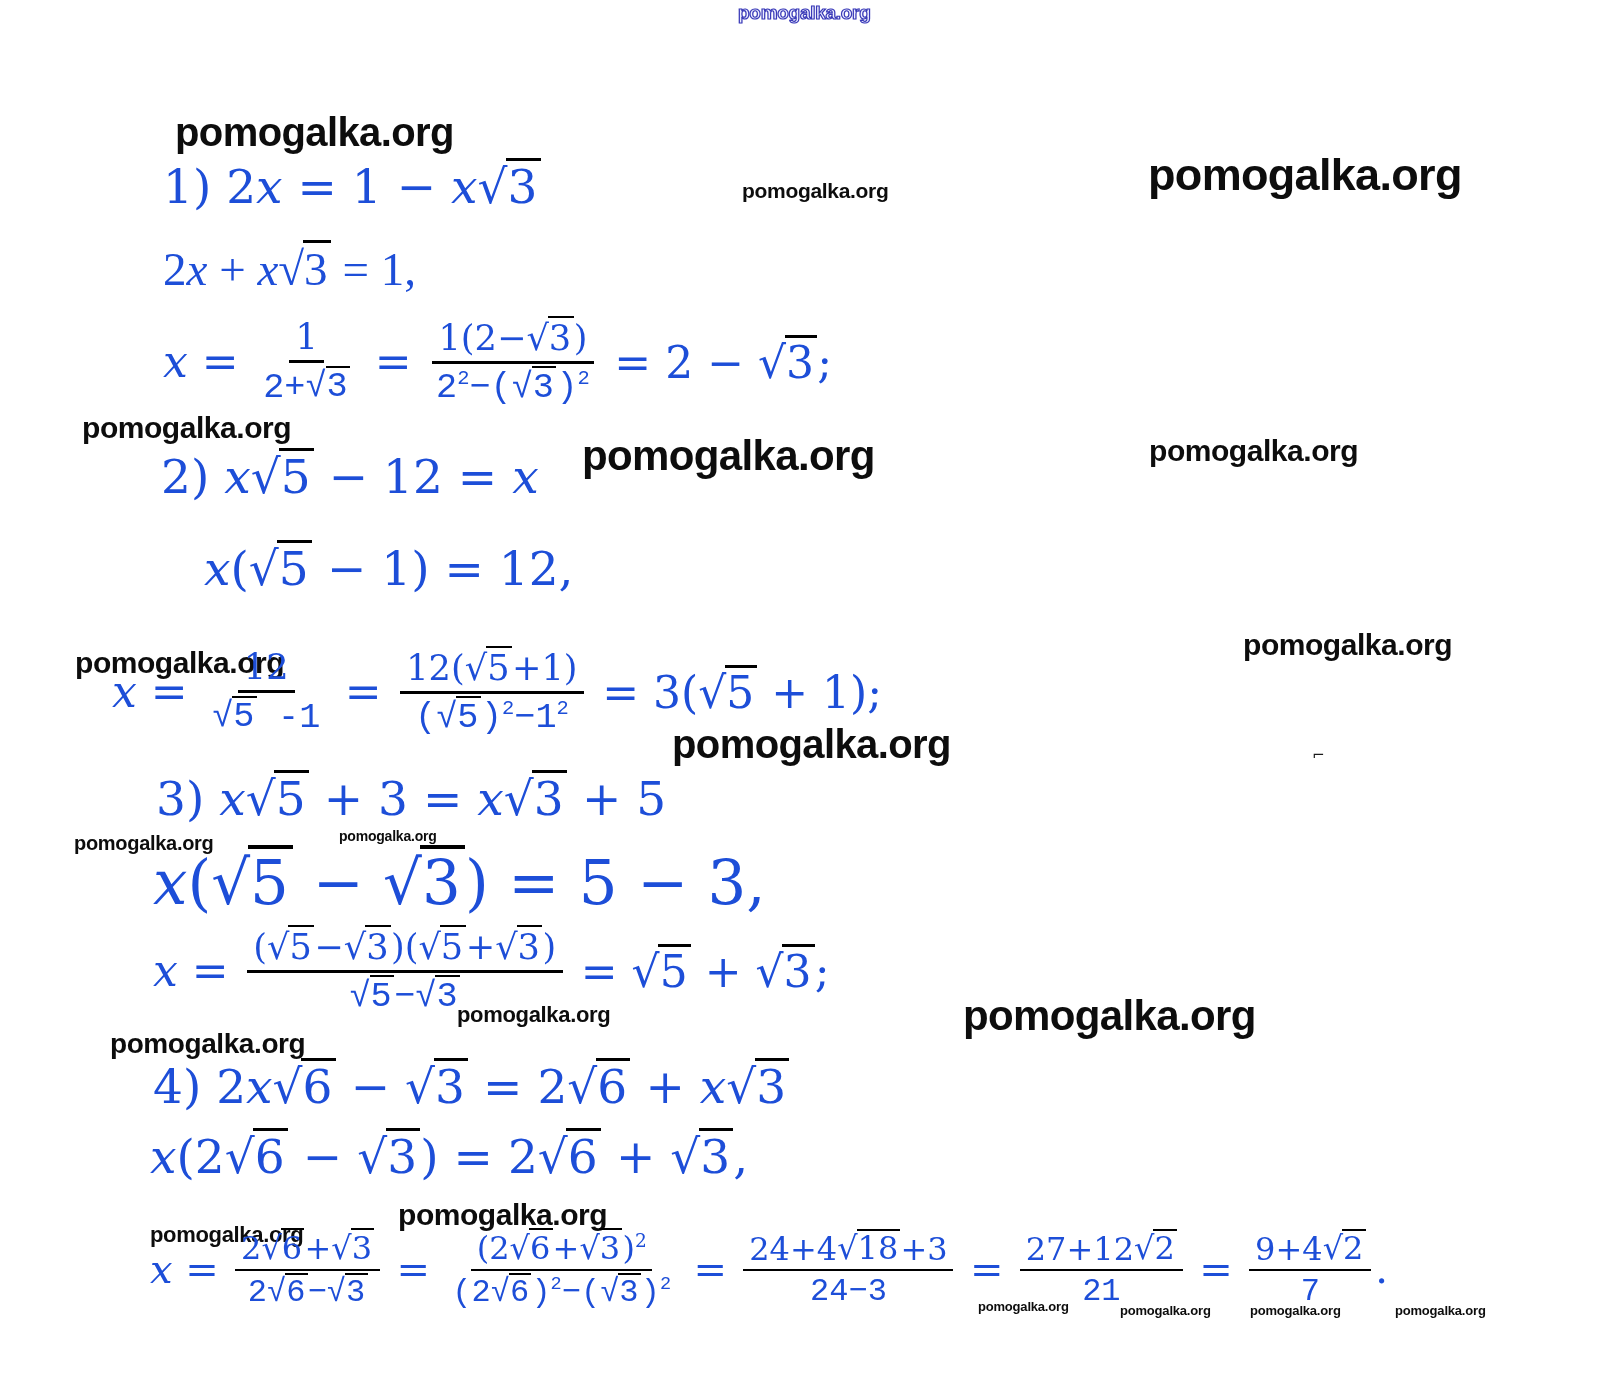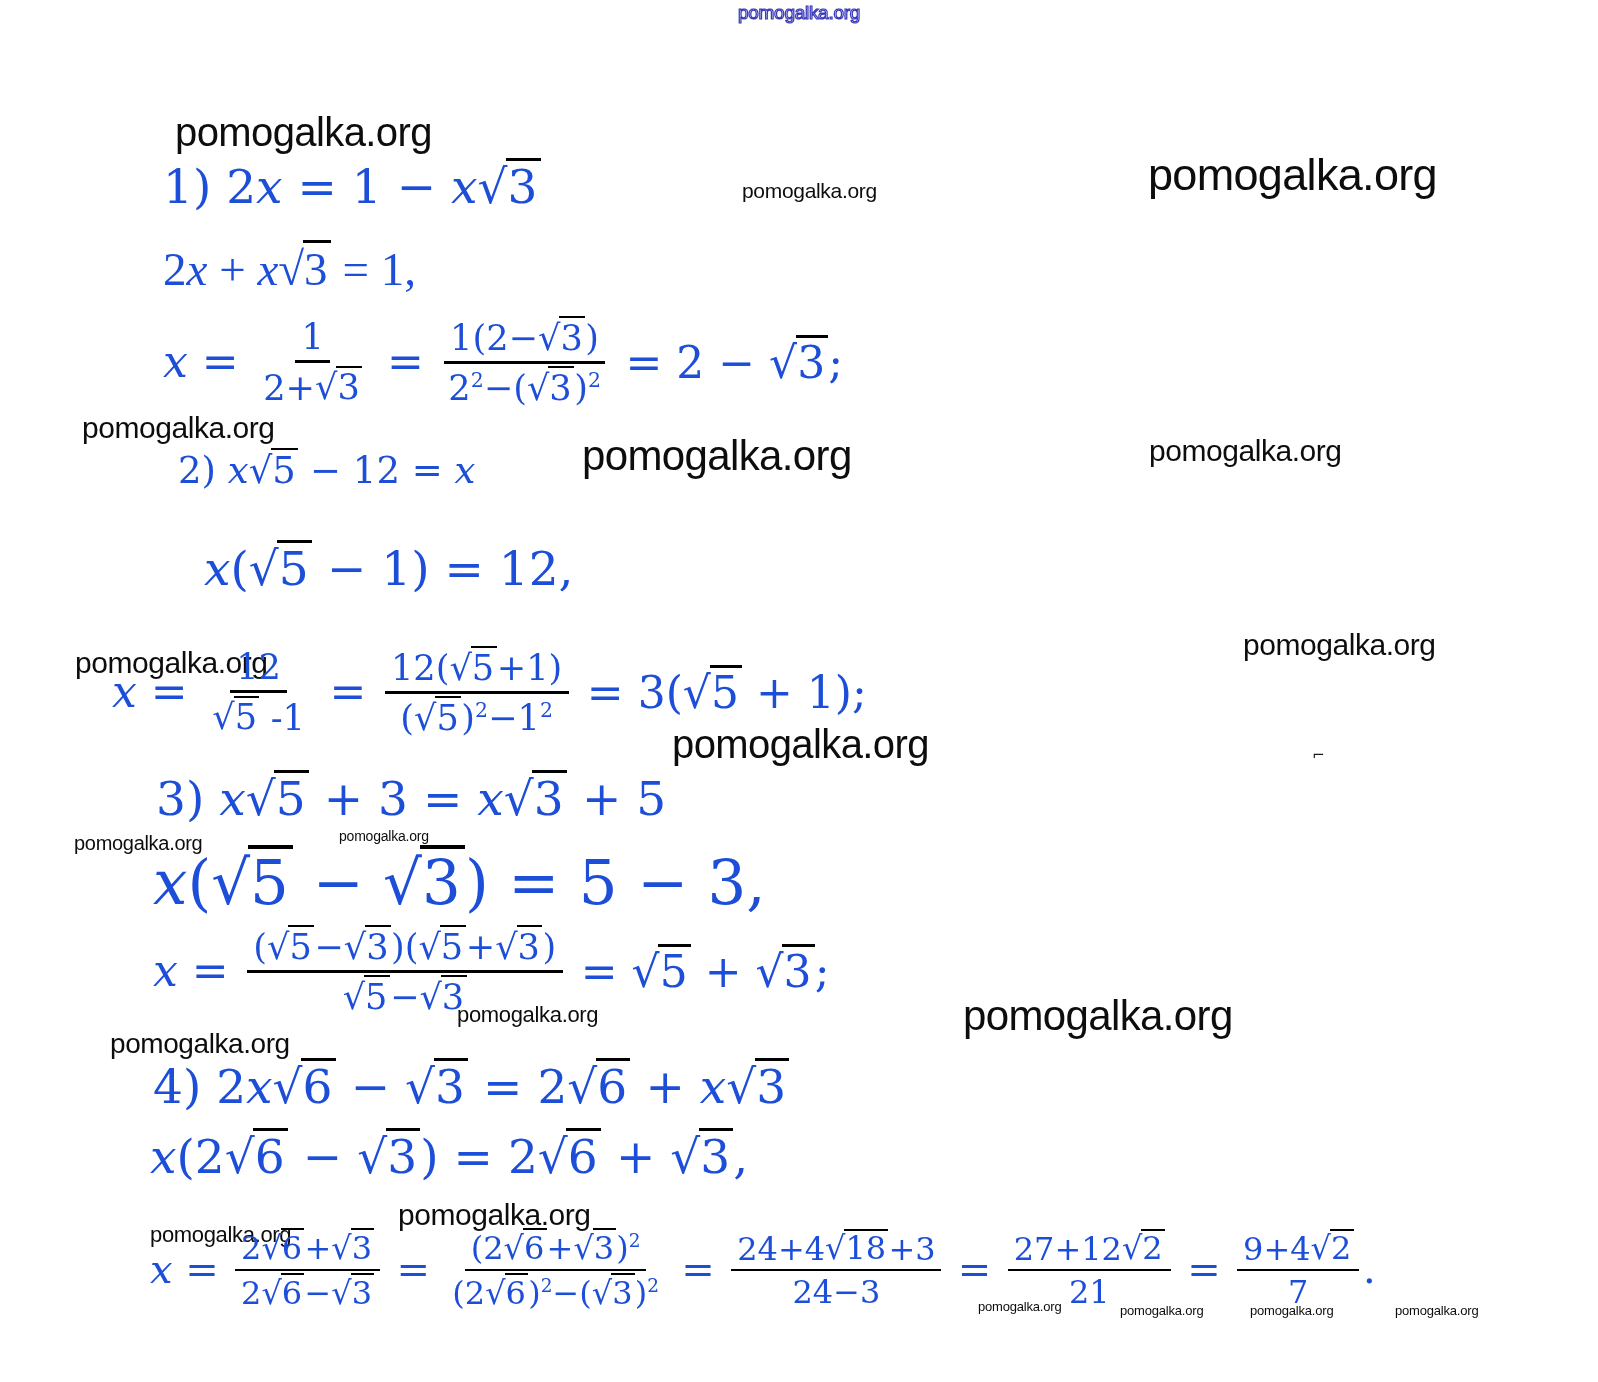--- a/index.html
+++ b/index.html
@@ -8,37 +8,37 @@
   .stage{position:absolute;left:0;top:0;width:1598px;height:1382px;background:#ffffff;}
 
   
   .pnum{position:absolute;left:18px;top:56px;border:6px solid #000;
         padding:1px 14px 5px 12px;
         font-family:"DejaVu Serif","Liberation Serif",serif;
         font-weight:800;font-size:51px;color:#000;line-height:1.05;}
 
   
   .wm{position:absolute;font-family:"Liberation Sans","DejaVu Sans",sans-serif;
-      font-weight:400;color:#0d0d0d;white-space:nowrap;letter-spacing:-0.015em;
+      font-weight:700;color:#0d0d0d;white-space:nowrap;letter-spacing:-0.015em;
       line-height:1;}
   .wm.blue{color:#eef0ff;-webkit-text-stroke:1.2px #3a3ab8;text-shadow:0 0 1px #3a3ab8;}
 
   
   .eq{position:absolute;display:flex;align-items:center;column-gap:0;
       color:#1d4ed8;white-space:pre;line-height:1.18;}
   .run{white-space:pre;}
   .mi{font-style:italic;}
   .sq{white-space:nowrap;}
   .rx{margin-right:-0.03em;}
   .rb{display:inline-block;border-top:0.075em solid #000;
       padding:0.02em 0.07em 0 0.03em;line-height:1.08;}
   .frac{display:inline-flex;flex-direction:column;align-items:center;
         font-size:0.8em;margin:0 0.12em;text-align:center;}
   .num{display:block;border-bottom:0.09em solid #000;padding:0 0.18em 0.07em;line-height:1.15;}
-  .den{display:block;padding:0.08em 0.18em 0;line-height:1.15;}
+  .den{display:block;padding:0.08em 0.18em 0;line-height:1.15;font-family:Liberation Mono, monospace;}
   .sp{font-size:0.58em;line-height:0;}
   .tick{position:absolute;left:1312px;top:746px;font-size:15px;color:#1a1a1a;
         font-family:"DejaVu Sans",sans-serif;}
 </style>
 </head>
 <body>
 
 <div class="stage">
   <div>
       <span class="wm blue" style="left: 738px; top: 3px; font-size: 19px;">pomogalka.org</span>
@@ -60,21 +60,21 @@
       <span class="wm" style="left: 150px; top: 1224px; font-size: 22px;">pomogalka.org</span>
       <span class="wm" style="left: 978px; top: 1300px; font-size: 13px;">pomogalka.org</span>
       <span class="wm" style="left: 1120px; top: 1304px; font-size: 13px;">pomogalka.org</span>
       <span class="wm" style="left: 1250px; top: 1304px; font-size: 13px;">pomogalka.org</span>
       <span class="wm" style="left: 1395px; top: 1304px; font-size: 13px;">pomogalka.org</span>
     </div>
   <div>
       <div class="eq" style="left: 163px; top: 158px; font-size: 47px;"><span class="run">1) 2<span class="mi">x</span> = 1 − <span class="mi">x</span><span class="sq"><span class="rx">√</span><span class="rb">3</span></span></span></div>
       <div class="eq" style="left: 163px; top: 240px; font-size: 47px; font-family: Liberation Serif, serif;"><span class="run">2<span class="mi">x</span> + <span class="mi">x</span><span class="sq"><span class="rx">√</span><span class="rb">3</span></span> = 1,</span></div>
       <div class="eq" style="left: 163px; top: 316px; font-size: 44px;"><span class="run"><span class="mi">x</span> = </span><span class="frac"><span class="num"><span class="run">1</span></span><span class="den"><span class="run">2+<span class="sq"><span class="rx">√</span><span class="rb">3</span></span></span></span></span><span class="run"> = </span><span class="frac"><span class="num"><span class="run">1(2−<span class="sq"><span class="rx">√</span><span class="rb">3</span></span>)</span></span><span class="den"><span class="run">2<sup class="sp">2</sup>−(<span class="sq"><span class="rx">√</span><span class="rb">3</span></span>)<sup class="sp">2</sup></span></span></span><span class="run"> = 2 − <span class="sq"><span class="rx">√</span><span class="rb">3</span></span>;</span></div>
-      <div class="eq" style="left: 178px; top: 448px; font-size: 37px;"><span class="run">2) <span class="mi">x</span><span class="sq"><span class="rx">√</span><span class="rb">5</span></span> − 12 = <span class="mi">x</span></span></div>
+      <div class="eq" style="left: 161px; top: 448px; font-size: 47px;"><span class="run">2) <span class="mi">x</span><span class="sq"><span class="rx">√</span><span class="rb">5</span></span> − 12 = <span class="mi">x</span></span></div>
       <div class="eq" style="left: 156px; top: 540px; font-size: 47px; margin-left: 48px;"><span class="run"><span class="mi">x</span>(<span class="sq"><span class="rx">√</span><span class="rb">5</span></span> − 1) = 12,</span></div>
       <div class="eq" style="left: 112px; top: 646px; font-size: 44px;"><span class="run"><span class="mi">x</span> = </span><span class="frac"><span class="num"><span class="run">12</span></span><span class="den"><span class="run"><span class="sq"><span class="rx">√</span><span class="rb">5</span></span> -1</span></span></span><span class="run"> = </span><span class="frac"><span class="num"><span class="run">12(<span class="sq"><span class="rx">√</span><span class="rb">5</span></span>+1)</span></span><span class="den"><span class="run">(<span class="sq"><span class="rx">√</span><span class="rb">5</span></span>)<sup class="sp">2</sup>−1<sup class="sp">2</sup></span></span></span><span class="run"> = 3(<span class="sq"><span class="rx">√</span><span class="rb">5</span></span> + 1);</span></div>
       <div class="eq" style="left: 156px; top: 770px; font-size: 47px;"><span class="run">3) <span class="mi">x</span><span class="sq"><span class="rx">√</span><span class="rb">5</span></span> + 3 = <span class="mi">x</span><span class="sq"><span class="rx">√</span><span class="rb">3</span></span> + 5</span></div>
       <div class="eq" style="left: 153px; top: 845px; font-size: 61px;"><span class="run"><span class="mi">x</span>(<span class="sq"><span class="rx">√</span><span class="rb">5</span></span> − <span class="sq"><span class="rx">√</span><span class="rb">3</span></span>) = 5 − 3,</span></div>
       <div class="eq" style="left: 153px; top: 925px; font-size: 44px;"><span class="run"><span class="mi">x</span> = </span><span class="frac"><span class="num"><span class="run">(<span class="sq"><span class="rx">√</span><span class="rb">5</span></span>−<span class="sq"><span class="rx">√</span><span class="rb">3</span></span>)(<span class="sq"><span class="rx">√</span><span class="rb">5</span></span>+<span class="sq"><span class="rx">√</span><span class="rb">3</span></span>)</span></span><span class="den"><span class="run"><span class="sq"><span class="rx">√</span><span class="rb">5</span></span>−<span class="sq"><span class="rx">√</span><span class="rb">3</span></span></span></span></span><span class="run"> = <span class="sq"><span class="rx">√</span><span class="rb">5</span></span> + <span class="sq"><span class="rx">√</span><span class="rb">3</span></span>;</span></div>
       <div class="eq" style="left: 153px; top: 1058px; font-size: 47px;"><span class="run">4) 2<span class="mi">x</span><span class="sq"><span class="rx">√</span><span class="rb">6</span></span> − <span class="sq"><span class="rx">√</span><span class="rb">3</span></span> = 2<span class="sq"><span class="rx">√</span><span class="rb">6</span></span> + <span class="mi">x</span><span class="sq"><span class="rx">√</span><span class="rb">3</span></span></span></div>
       <div class="eq" style="left: 150px; top: 1128px; font-size: 47px;"><span class="run"><span class="mi">x</span>(2<span class="sq"><span class="rx">√</span><span class="rb">6</span></span> − <span class="sq"><span class="rx">√</span><span class="rb">3</span></span>) = 2<span class="sq"><span class="rx">√</span><span class="rb">6</span></span> + <span class="sq"><span class="rx">√</span><span class="rb">3</span></span>,</span></div>
       <div class="eq" style="left: 150px; top: 1228px; font-size: 40px;"><span class="run"><span class="mi">x</span> = </span><span class="frac"><span class="num"><span class="run">2<span class="sq"><span class="rx">√</span><span class="rb">6</span></span>+<span class="sq"><span class="rx">√</span><span class="rb">3</span></span></span></span><span class="den"><span class="run">2<span class="sq"><span class="rx">√</span><span class="rb">6</span></span>−<span class="sq"><span class="rx">√</span><span class="rb">3</span></span></span></span></span><span class="run"> = </span><span class="frac"><span class="num"><span class="run">(2<span class="sq"><span class="rx">√</span><span class="rb">6</span></span>+<span class="sq"><span class="rx">√</span><span class="rb">3</span></span>)<sup class="sp">2</sup></span></span><span class="den"><span class="run">(2<span class="sq"><span class="rx">√</span><span class="rb">6</span></span>)<sup class="sp">2</sup>−(<span class="sq"><span class="rx">√</span><span class="rb">3</span></span>)<sup class="sp">2</sup></span></span></span><span class="run"> = </span><span class="frac"><span class="num"><span class="run">24+4<span class="sq"><span class="rx">√</span><span class="rb">18</span></span>+3</span></span><span class="den"><span class="run">24−3</span></span></span><span class="run"> = </span><span class="frac"><span class="num"><span class="run">27+12<span class="sq"><span class="rx">√</span><span class="rb">2</span></span></span></span><span class="den"><span class="run">21</span></span></span><span class="run"> = </span><span class="frac"><span class="num"><span class="run">9+4<span class="sq"><span class="rx">√</span><span class="rb">2</span></span></span></span><span class="den"><span class="run">7</span></span></span><span class="run">.</span></div>
     </div>
   <span class="tick">⌐</span>

